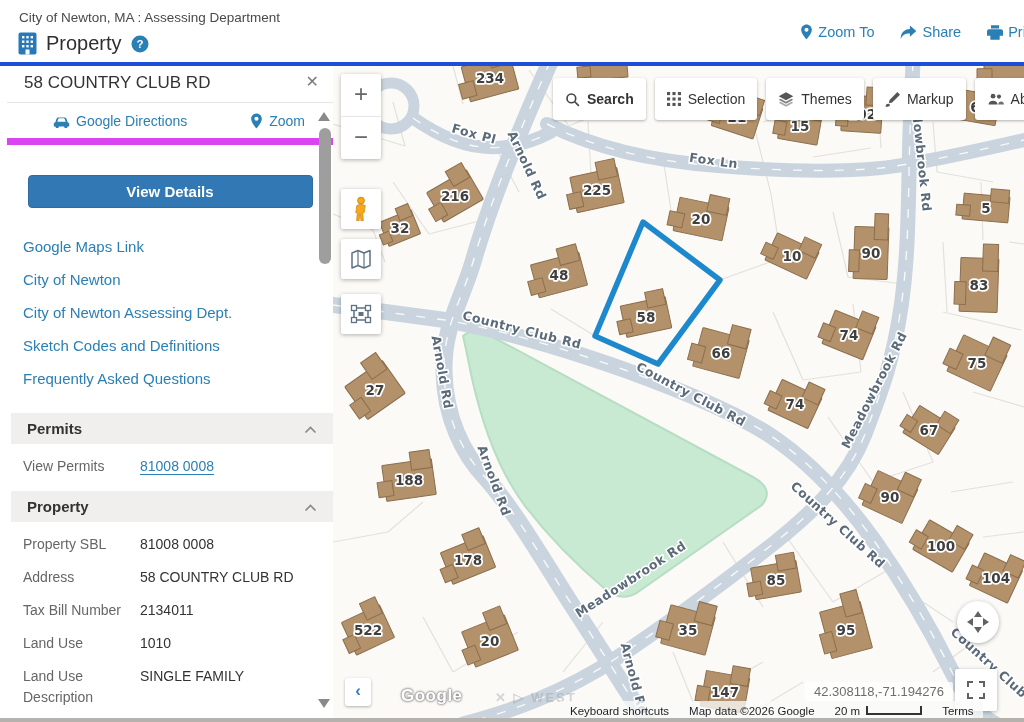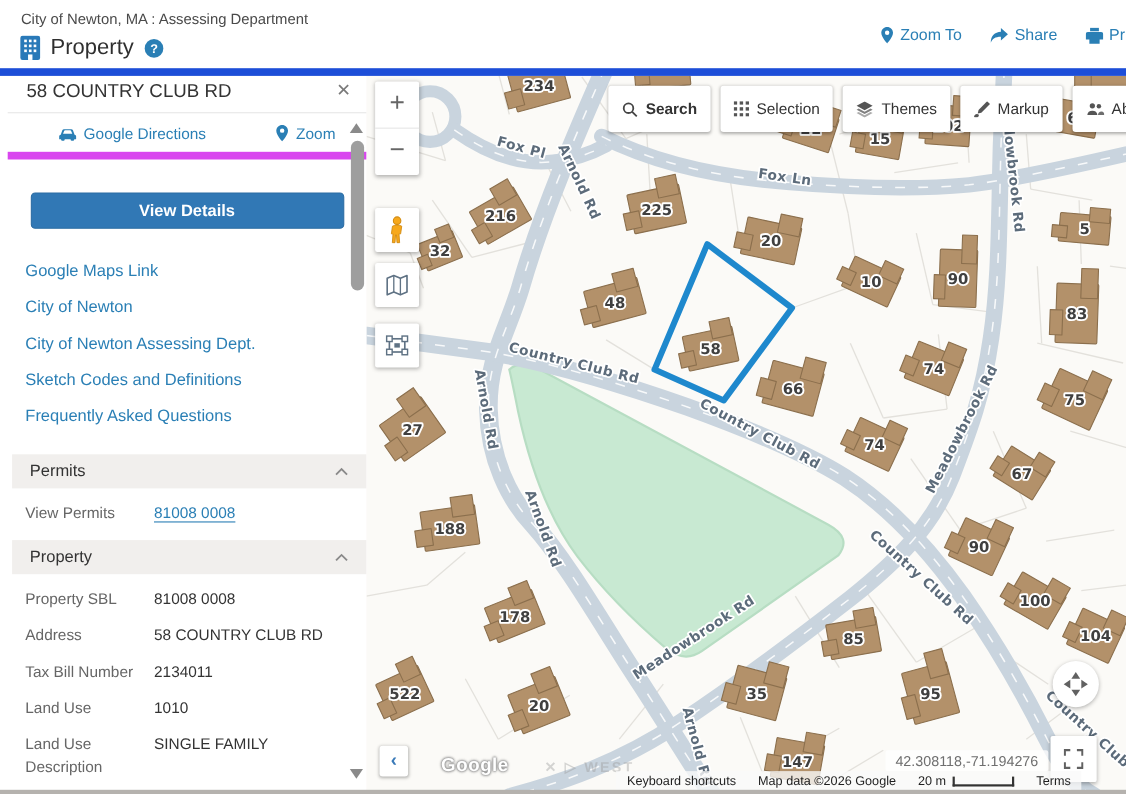--- a/index.html
+++ b/index.html
@@ -1,20 +1,20 @@
 <!DOCTYPE html>
 <html><head>
 <meta charset="utf-8">
 <style>
   html,body{margin:0;padding:0;background:#dfdfdf;}
   .stage{position:relative;width:1024px;height:722px;background:#fff;overflow:hidden;
          font-family:"Liberation Sans",sans-serif;color:#333;}
   
   .hdr{position:absolute;left:0;top:0;width:1024px;height:62px;background:#fff;
-       border-bottom:7px solid #1d4ed8;z-index:50;}
+       border-bottom:4px solid #1d4ed8;z-index:50;}
   .hdr-sub{position:absolute;left:19px;top:10px;font-size:13.5px;color:#4a4a4a;}
   .hdr-title-row{position:absolute;left:18px;top:32px;display:flex;align-items:center;gap:9px;}
   .hdr-title{font-size:20px;color:#2f2f2f;}
   .hdr-actions{position:absolute;right:-14px;top:24px;display:flex;gap:26px;white-space:nowrap;}
   .hdr-action{display:flex;align-items:center;gap:5px;color:#2a7fb5;font-size:14.5px;cursor:pointer;}
   .icon svg{display:block;}
   
   .sidebar{position:absolute;left:7px;top:62px;width:326px;height:656px;background:#fff;z-index:40;}
   .sb-title-row{position:relative;height:40px;border-bottom:1px solid #e6e6e6;}
   .sb-title{position:absolute;left:17px;top:11px;font-size:17px;color:#333;}
@@ -24,21 +24,21 @@
   .sb-action{display:flex;align-items:center;gap:6px;color:#2a7fb5;font-size:14px;cursor:pointer;}
   .sb-action:last-child{margin-left:auto;text-align:right;}
   .sb-btn{display:block;margin:30px auto 0 auto;width:285px;height:33px;background:#3178b5;
           border:1px solid #2d6da3;border-radius:4px;color:#fff;font-size:15px;font-weight:bold;
           font-family:inherit;cursor:pointer;}
   .sb-links{margin-top:22px;}
   .sb-link{display:block;padding:8px 0 8px 16px;color:#2a7fb5;font-size:15px;text-decoration:none;cursor:pointer;}
   .sb-sections{margin-top:18px;}
   .sec-hdr{display:flex;align-items:center;background:#f1efed;height:31px;padding:0 16px;
            margin:0 0 4px 4px;cursor:pointer;}
-  .sec-title{font-weight:normal;font-size:15px;color:#333;flex:1;}
+  .sec-title{font-weight:bold;font-size:15px;color:#333;flex:1;}
   .sec-rows{padding:2px 0 8px 0;}
   .sec-row{display:flex;padding:6px 0 6px 16px;font-size:14px;line-height:1.5;}
   .sec-row .lab{width:117px;color:#666;flex-shrink:0;}
   .sec-row .val{color:#333;}
   .sec-row a.val{color:#2a7fb5;text-decoration:underline;text-underline-offset:3px;cursor:pointer;}
   
   .sb-scroll-up,.sb-scroll-dn{position:absolute;right:3px;width:0;height:0;cursor:pointer;
       border-left:6px solid transparent;border-right:6px solid transparent;}
   .sb-scroll-up{top:50px;border-bottom:9px solid #8a8a8a;}
   .sb-scroll-dn{bottom:10px;border-top:9px solid #8a8a8a;}

